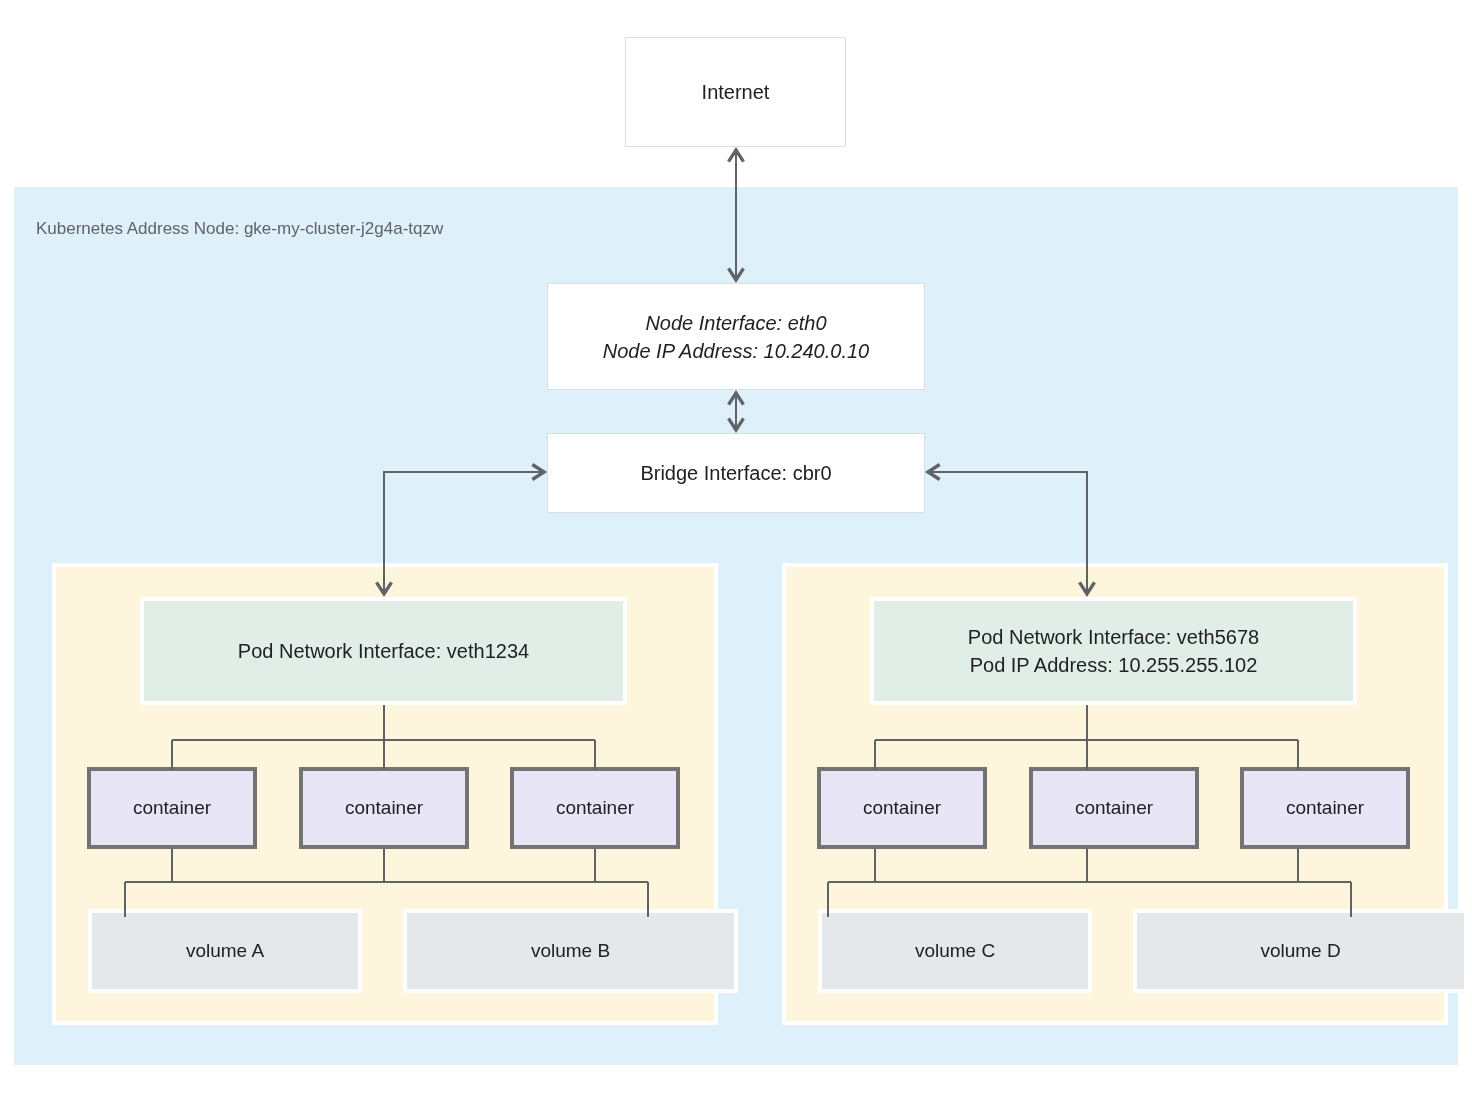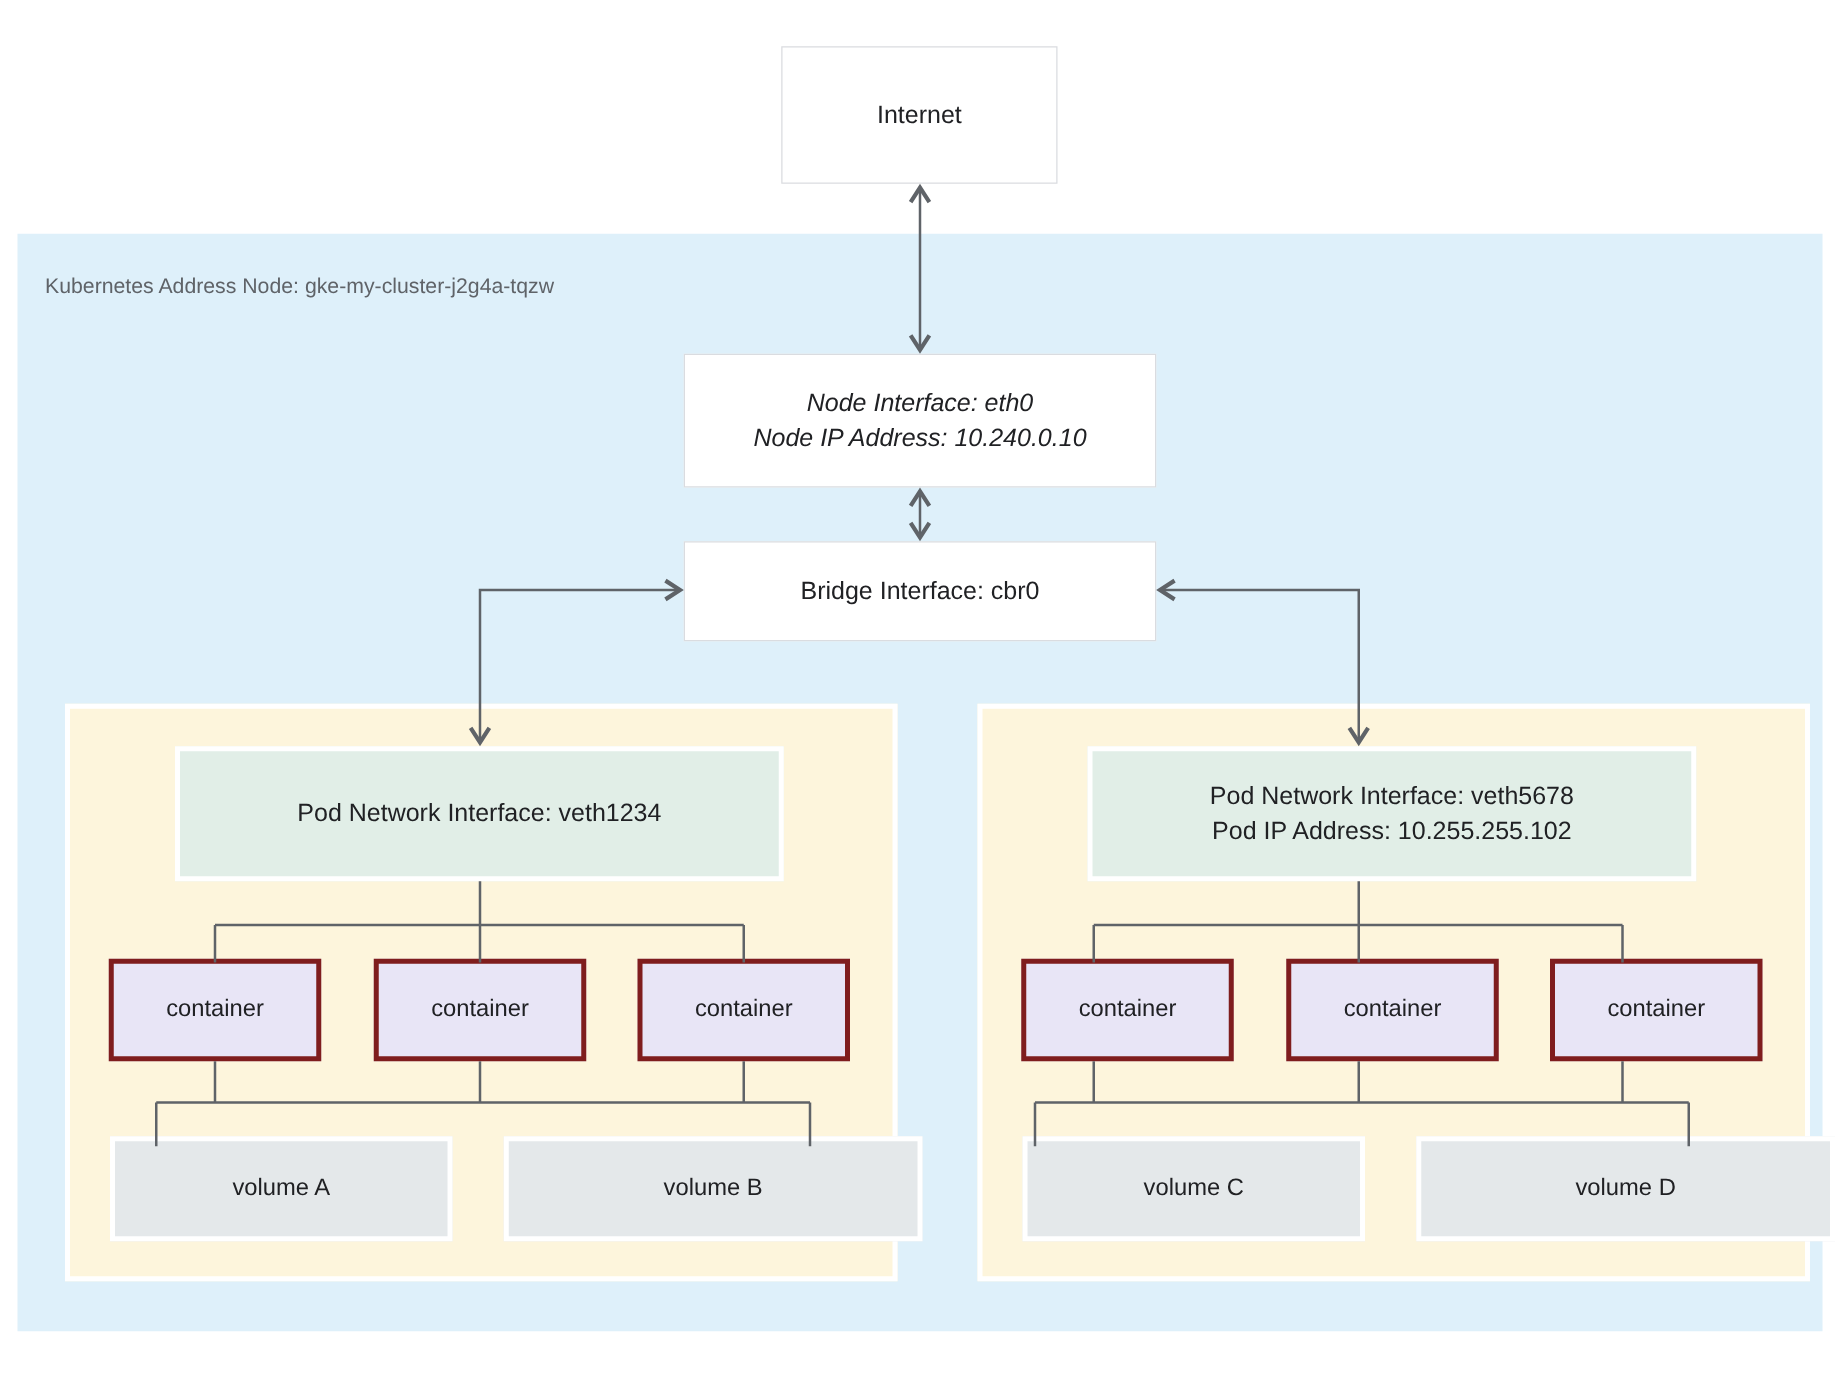--- a/index.html
+++ b/index.html
@@ -70,21 +70,21 @@
     text-align: center;
     font-size: 20px;
     line-height: 28px;
   }
   .container-box {
     position: absolute;
     top: 200px;
     width: 170px; height: 82px;
     box-sizing: border-box;
     background: #e8e5f6;
-    border: 4px solid #7f1d1d;
+    border: 4px solid #737373;
     display: flex;
     align-items: center;
     justify-content: center;
     font-size: 19px;
   }
   .container-box.c1 { left: 31px; }
   .container-box.c2 { left: 243px; }
   .container-box.c3 { left: 454px; }
 
   .volume-box {

